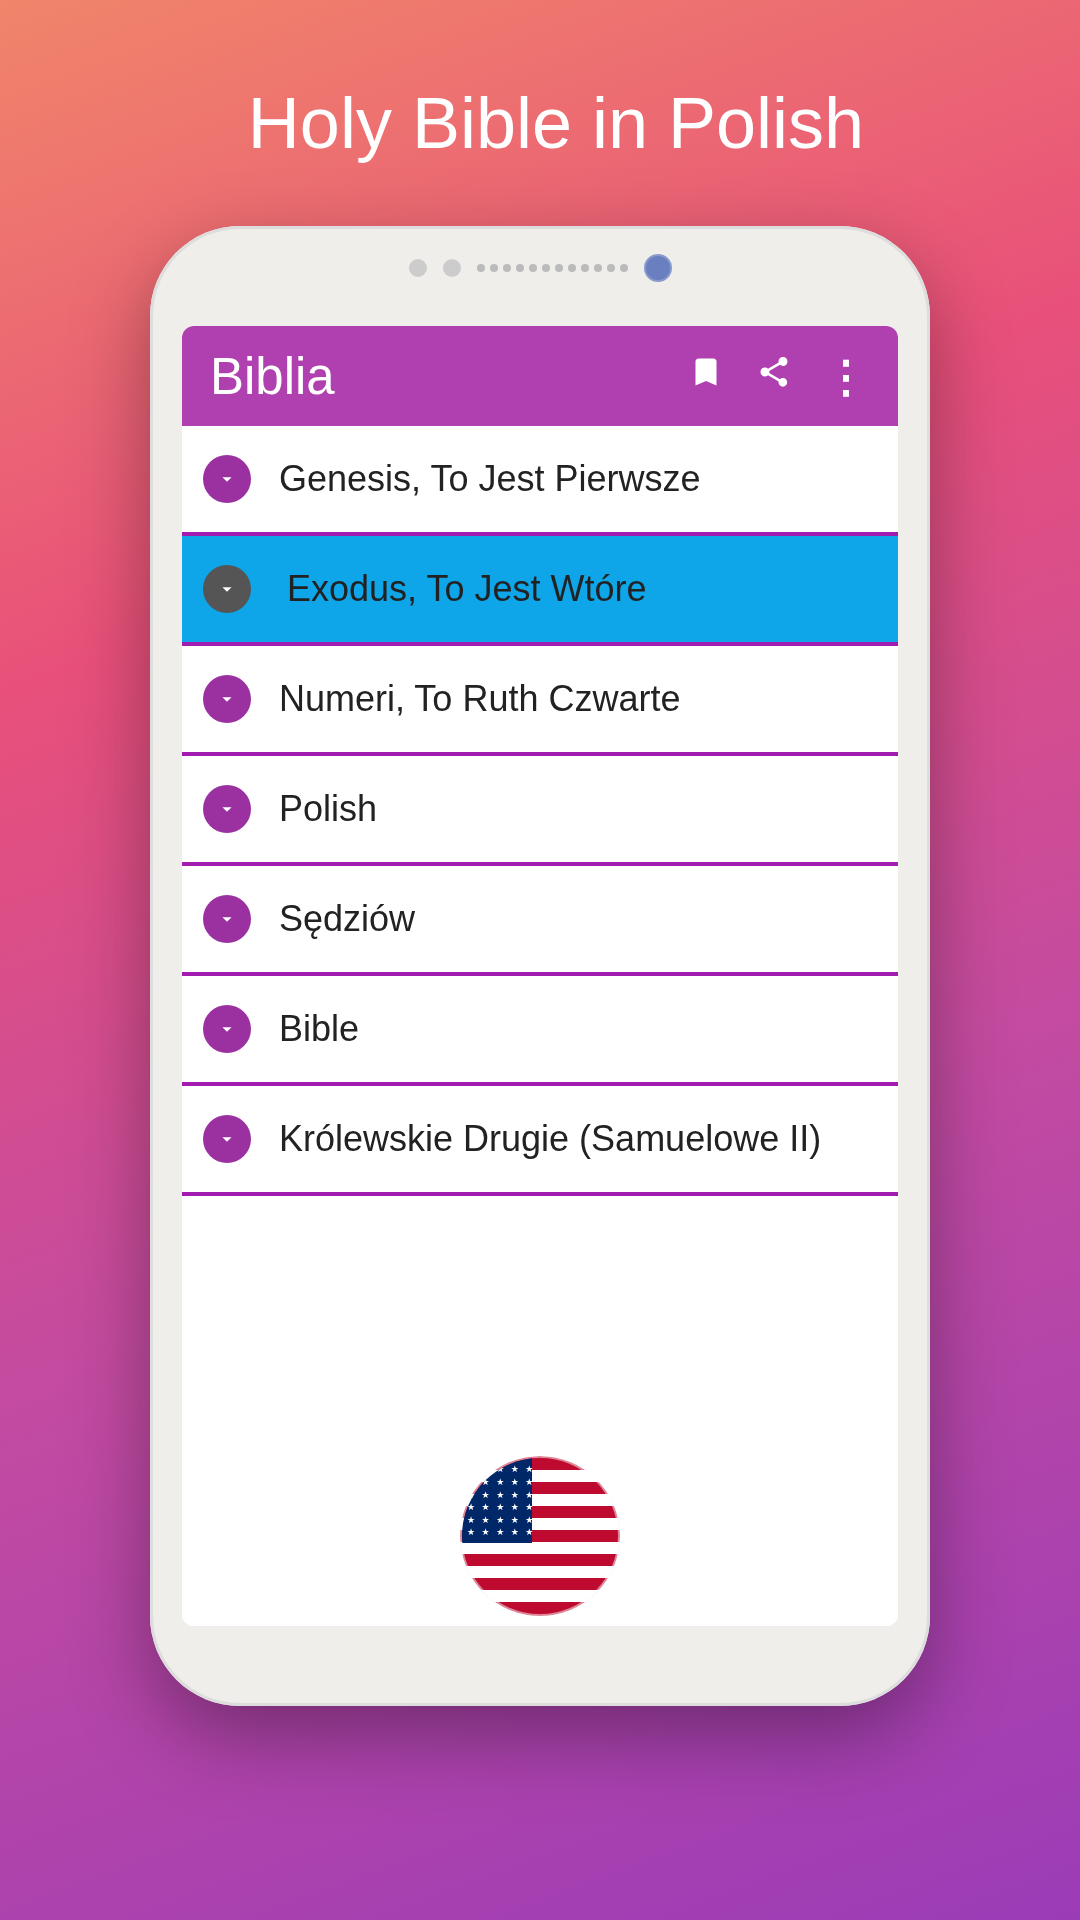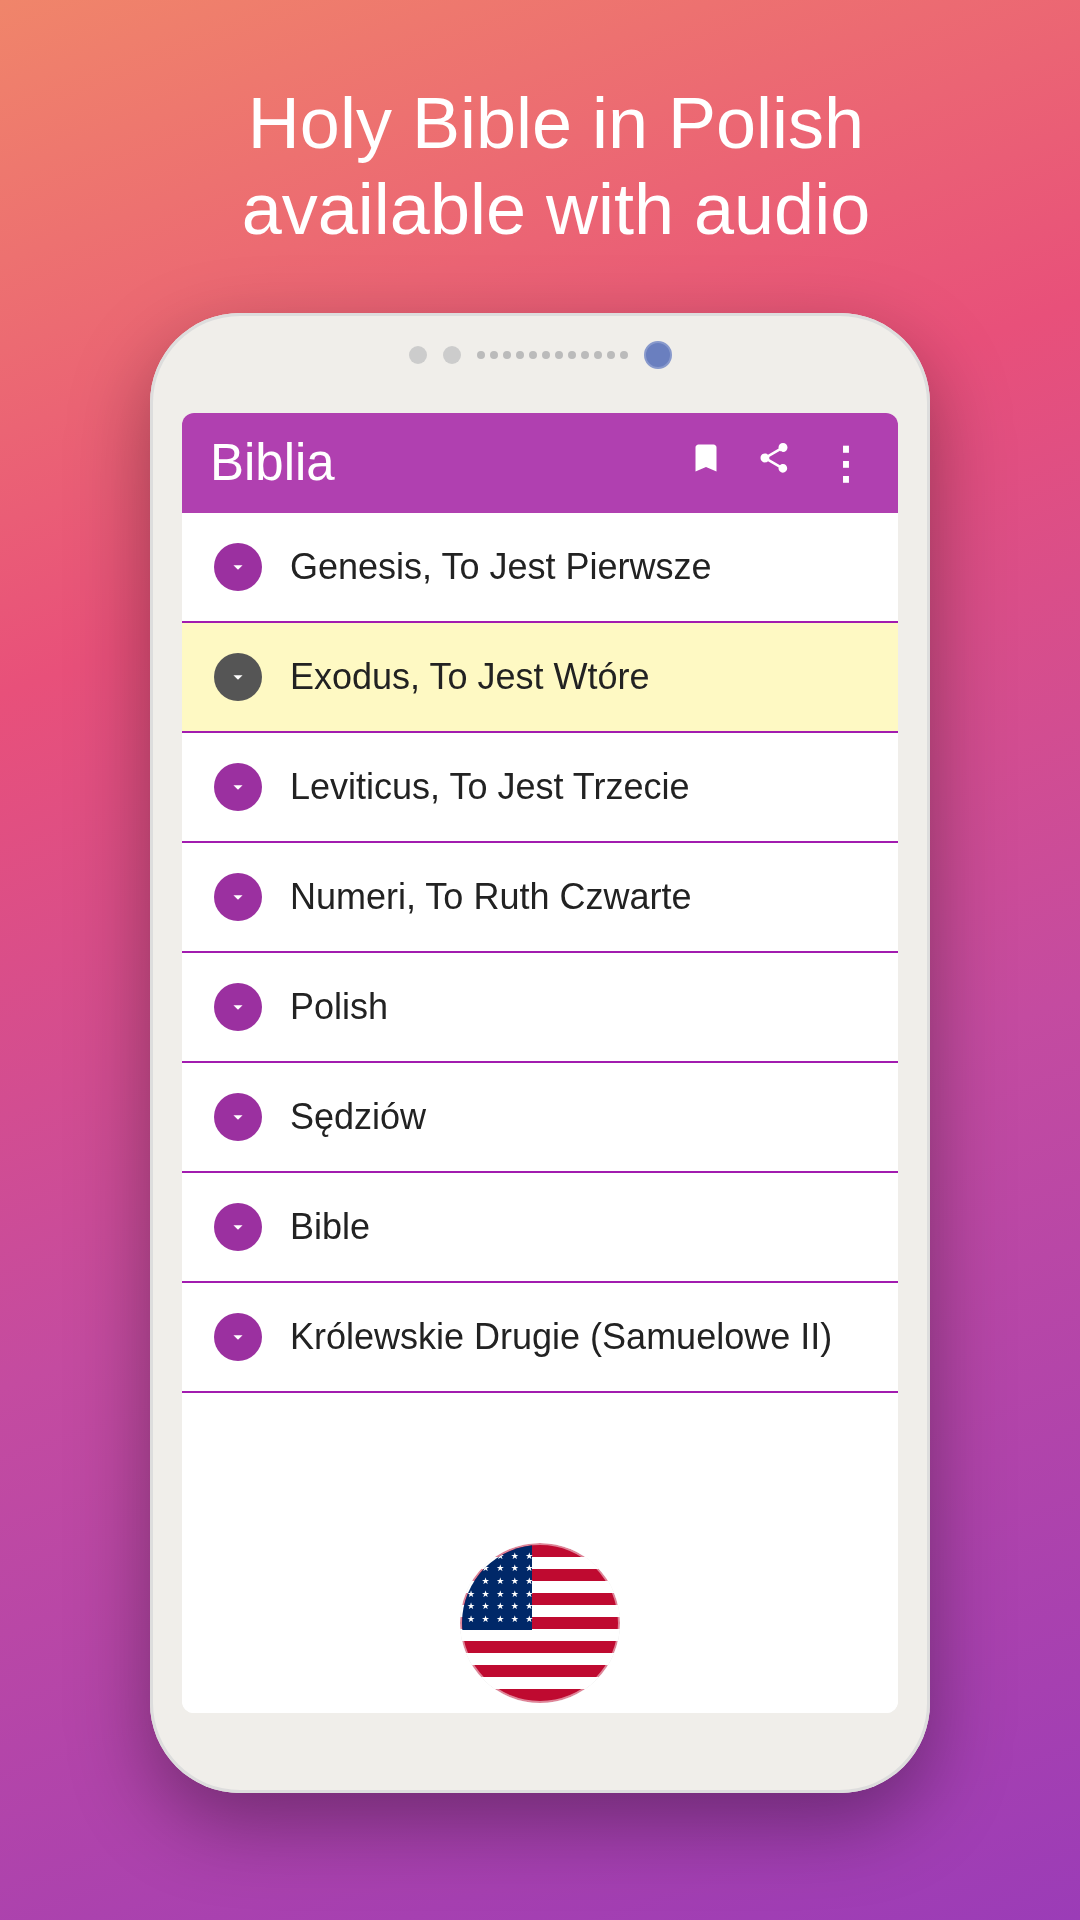--- a/index.html
+++ b/index.html
@@ -122,28 +122,29 @@
 
     .book-list {
       overflow-y: auto;
       height: calc(100% - 100px);
       background: white;
     }
 
     .book-item {
       display: flex;
       align-items: center;
-      padding: 0 32px;
+      padding: 0 21px;
       height: 110px;
-      border-bottom: 2px solid #a21caf;
+      border-bottom: 4px solid #a21caf;
       cursor: pointer;
     }
 
     .book-item.highlighted {
-      background: #fef9c3;
+      background: #0ea5e9;
+      gap: 8px;
     }
 
     .chevron-icon {
       width: 48px;
       height: 48px;
       border-radius: 50%;
       background: #9b30a0;
       display: flex;
       align-items: center;
       justify-content: center;
@@ -215,21 +216,20 @@
       line-height: 1.4;
       letter-spacing: 2px;
     }
   </style>
 </head>
 <body>
 
 <div class="header-text">
   <h1>
     <span>Holy Bible in Polish</span><br>
-    <span>available with audio</span>
   </h1>
 </div>
 
 <div class="phone-wrapper">
   <div class="phone-shell"></div>
 
   <div class="phone-notch-area">
     <div class="dot"></div>
     <div class="dot"></div>
     <div class="speaker-dots">
@@ -283,28 +283,20 @@
             </svg>
           </div>
           <span class="book-name">Exodus, To Jest Wtóre</span>
         </div>
         <div class="book-item">
           <div class="chevron-icon">
             <svg viewBox="0 0 24 24">
               <path d="M7 10l5 5 5-5z"></path>
             </svg>
           </div>
-          <span class="book-name">Leviticus, To Jest Trzecie</span>
-        </div>
-        <div class="book-item">
-          <div class="chevron-icon">
-            <svg viewBox="0 0 24 24">
-              <path d="M7 10l5 5 5-5z"></path>
-            </svg>
-          </div>
           <span class="book-name">Numeri, To Ruth Czwarte</span>
         </div>
         <div class="book-item">
           <div class="chevron-icon">
             <svg viewBox="0 0 24 24">
               <path d="M7 10l5 5 5-5z"></path>
             </svg>
           </div>
           <span class="book-name">Polish</span>
         </div>

